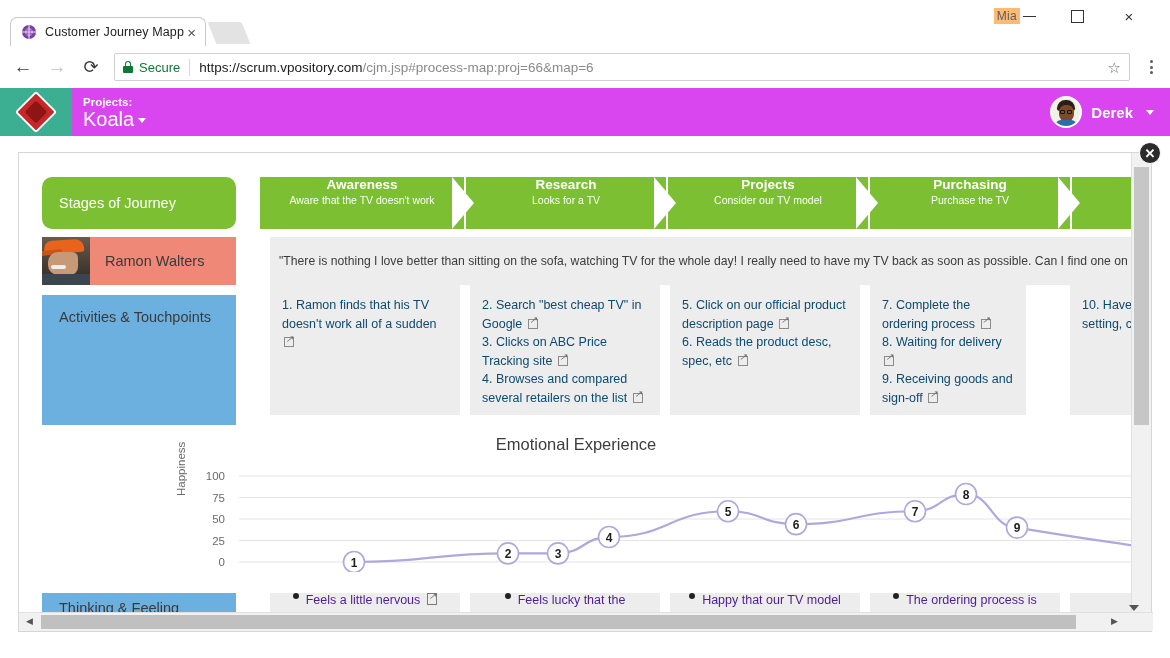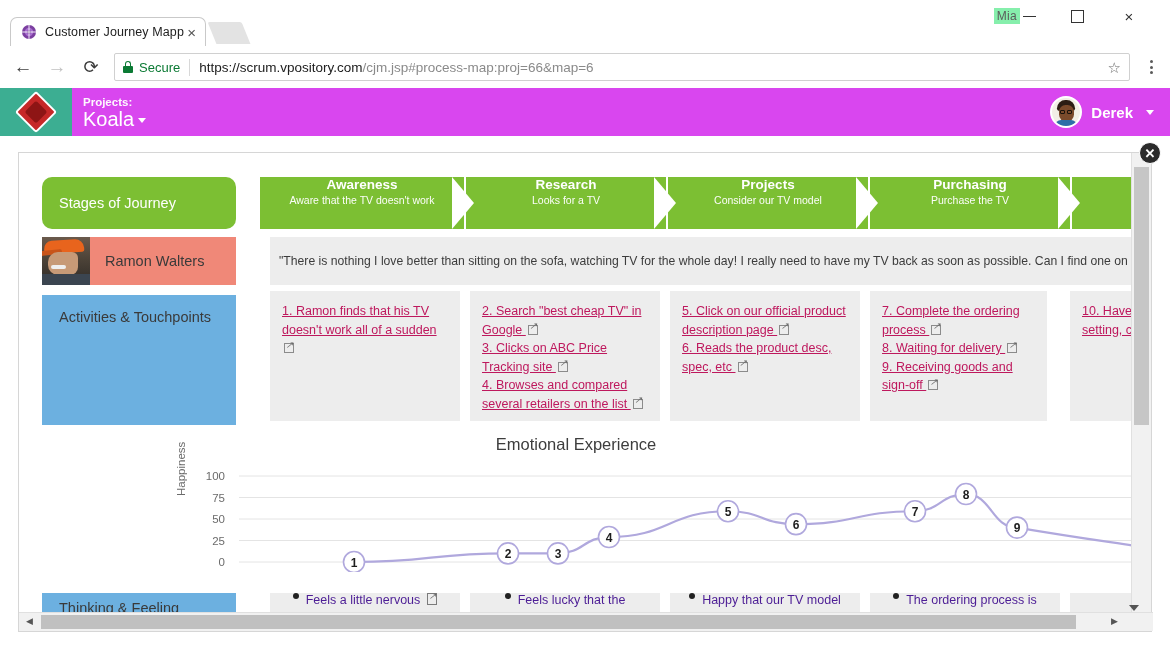--- a/index.html
+++ b/index.html
@@ -26,21 +26,21 @@
     font-size:12.5px; color:#222; white-space:nowrap; overflow:hidden;
     flex:1 1 auto; letter-spacing:.1px;
   }
   .tab-close { font-size:15px; color:#555; line-height:1; padding:0 3px; cursor:default; }
   .newtab {
     position:absolute; left:212px; top:22px; width:34px; height:22px;
     background:#e3e3e3; transform: skewX(22deg); border-radius:2px 2px 0 0;
   }
   .winuser {
     position:absolute; right:150px; top:8px; font-size:12px; color:#5b5b5b;
-    background:#86efac; padding:1px 3px; letter-spacing:.3px;
+    background:#fdba74; padding:1px 3px; letter-spacing:.3px;
   }
   .wbtn {
     position:absolute; top:0; width:46px; height:32px;
     display:flex; align-items:center; justify-content:center;
     color:#333; font-size:15px;
   }
   .wbtn.min { right:118px; }
   .wbtn.max { right:70px; }
   .wbtn.close { right:18px; }
   .wbtn .glyph-min { display:block; width:13px; height:1px; background:#333; }
@@ -156,24 +156,23 @@
     background:#ededed; display:flex; align-items:center; padding:0 9px;
     font-size:12.2px; color:#3c3c3c; white-space:nowrap; overflow:hidden;
   }
 
   
   .act-label {
     position:absolute; left:23px; top:142px; width:194px; height:130px;
     background:#6cb0e0; color:#3a3a3a; font-size:14.5px; padding:14px 0 0 17px;
   }
   .act-cell {
-    position:absolute; top:138px; height:130px; background:#ededed;
-    padding:11px 12px 0 12px; font-size:12.5px; color:#be185d; line-height:18.5px;
+    position:absolute; top:132px; height:130px; background:#ededed;
+    padding:11px 12px 0 12px; font-size:12.5px; color:#0c4a6e; line-height:18.5px;
     overflow:hidden;
-    text-decoration:underline;
   }
   .ext { display:inline-block; width:10px; height:10px; border:1px solid #8b8b8b;
          position:relative; vertical-align:-1px; margin-left:2px; }
   .ext::after { content:'↗'; position:absolute; left:0.5px; top:-4.5px; font-size:9.5px; color:#6a6a6a; line-height:10px;}
 
   
   .chart-wrap { position:absolute; left:0; top:278px; width:1114px; height:144px; }
   .chart-title { text-align:center; font-size:16.5px; color:#3d3d3d; padding-top:4px; }
   .ylabel {
     position:absolute; left:175px; top:496px; font-size:11.5px; color:#6b6b6b;
@@ -349,21 +348,21 @@
 
         <div class="act-cell" style="left:251px; width:190px;">
           <span>1. Ramon finds that his TV doesn't work all of a sudden <i class="ext"></i></span>
         </div>
         <div class="act-cell" style="left:451px; width:190px;">
           <span>2. Search "best cheap TV" in Google <i class="ext"></i><br>3. Clicks on ABC Price Tracking site <i class="ext"></i><br>4. Browses and compared several retailers on the list <i class="ext"></i></span>
         </div>
         <div class="act-cell" style="left:651px; width:190px;">
           <span>5. Click on our official product description page <i class="ext"></i><br>6. Reads the product desc, spec, etc <i class="ext"></i></span>
         </div>
-        <div class="act-cell" style="left:851px; width:177px;">
+        <div class="act-cell" style="left:851px; width:156px;">
           <span>7. Complete the ordering process <i class="ext"></i><br>8. Waiting for delivery <i class="ext"></i><br>9. Receiving goods and sign-off <i class="ext"></i></span>
         </div>
         <div class="act-cell" style="left:1051px; width:190px;">
           <span>10. Have questions on setting, calling</span>
         </div>
 
         <div class="chart-wrap">
           <div class="chart-title">Emotional Experience</div>
           <svg id="chart-svg" width="1114" height="118" viewBox="0 0 1114 118">
               <line x1="220" y1="108" x2="1114" y2="108" stroke="#e4e4e4" stroke-width="1"></line>

